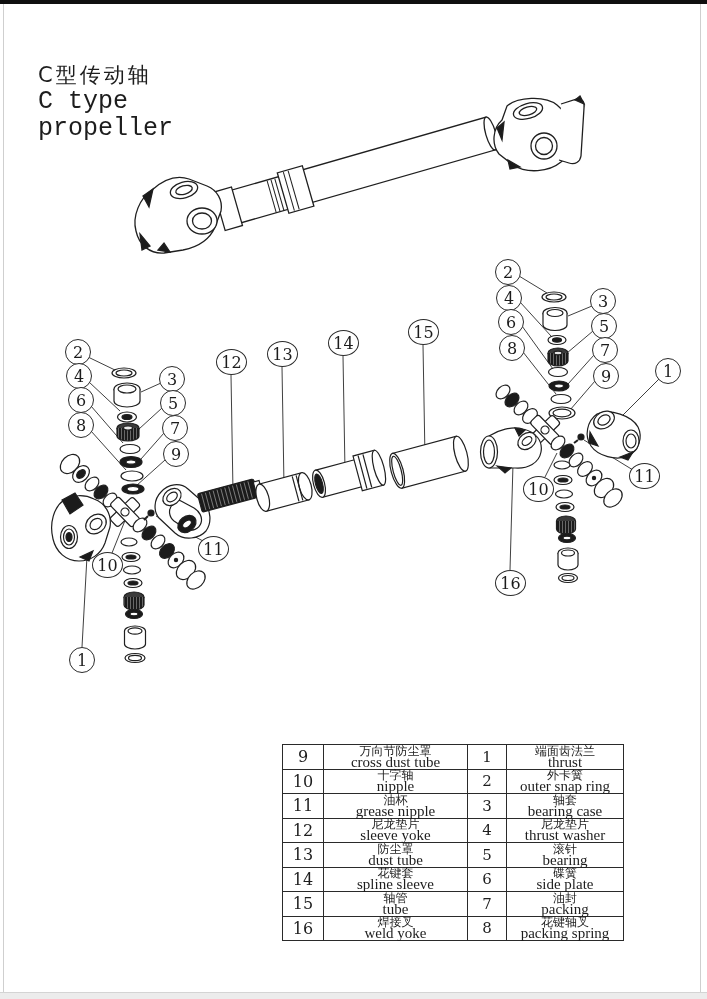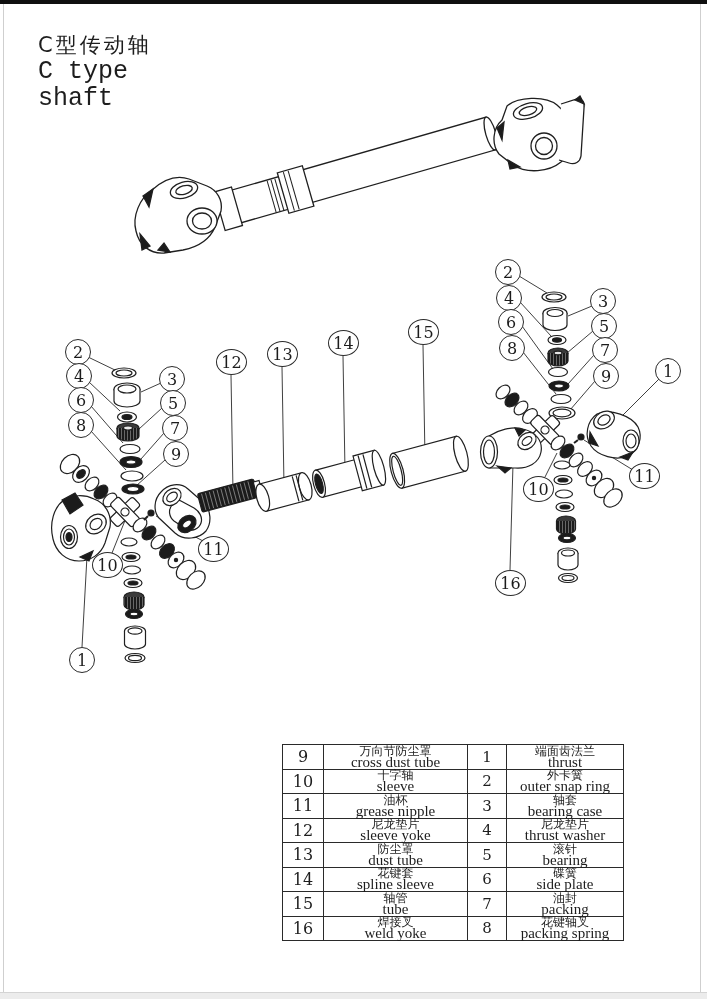--- a/index.html
+++ b/index.html
@@ -3,21 +3,21 @@
 <meta charset="utf-8">
 <style>
   html,body{margin:0;padding:0;background:#888;}
   .page{position:relative;width:707px;height:999px;background:#ffffff;overflow:hidden;
         font-family:"DejaVu Sans",sans-serif;color:#1d1d1d;}
   .edge-top{position:absolute;left:0;top:0;width:707px;height:4px;background:#0f0f0f;}
   .edge-left{position:absolute;left:3px;top:4px;width:1px;height:990px;background:#cfcfcf;}
   .edge-right{position:absolute;left:700px;top:4px;width:1px;height:990px;background:#cfcfcf;}
   .edge-bottom{position:absolute;left:0;top:992px;width:707px;height:7px;background:#ececec;border-top:1px solid #d4d4d4;}
 
-  .title-block{position:absolute;left:38px;top:32px;}
+  .title-block{position:absolute;left:38px;top:62px;}
   .title-cn{font-size:21px;letter-spacing:3px;line-height:26px;font-family:"DejaVu Sans",sans-serif;}
   .title-en{font-size:25px;line-height:27px;font-family:"Liberation Mono","DejaVu Sans Mono",monospace;}
 
   svg.diagram{position:absolute;left:0;top:0;}
 
   .callout{position:absolute;box-sizing:border-box;width:26px;height:26px;
            border:1.4px solid #2b2b2b;border-radius:50%;background:#fff;z-index:5;
            display:flex;align-items:center;justify-content:center;
            font-family:"DejaVu Serif","Liberation Serif",serif;font-size:16px;color:#1c1c1c;}
   .callout.wide{width:31px;}
@@ -38,21 +38,21 @@
 
 <div class="page">
   <div class="edge-top"></div>
   <div class="edge-left"></div>
   <div class="edge-right"></div>
   <div class="edge-bottom"></div>
 
   <div class="title-block">
     <div class="title-cn">C型传动轴</div>
     <div class="title-en">C type</div>
-    <div class="title-en">shaft</div>
+    <div class="title-en">propeller</div>
   </div>
 
   <svg class="diagram" width="707" height="999" viewBox="0 0 707 999">
     <defs>
       <pattern id="needles" width="3" height="8" patternUnits="userSpaceOnUse">
         <rect width="3" height="8" fill="#1b1b1b"></rect>
         <line x1="1.5" y1="0" x2="1.5" y2="8" stroke="#8a8a8a" stroke-width="0.7"></line>
       </pattern>
     </defs>
 
@@ -369,21 +369,21 @@
       <td class="c-no2">1</td>
       <td class="c-name2">
         <div class="cn">端面齿法兰</div>
         <div class="en">thrust</div>
           </td>
     </tr>
     <tr>
       <td class="c-no">10</td>
       <td class="c-name">
         <div class="cn">十字轴</div>
-        <div class="en">sleeve</div>
+        <div class="en">nipple</div>
           </td>
       <td class="c-no2">2</td>
       <td class="c-name2">
         <div class="cn">外卡簧</div>
         <div class="en">outer snap ring</div>
           </td>
     </tr>
     <tr>
       <td class="c-no">11</td>
       <td class="c-name">

